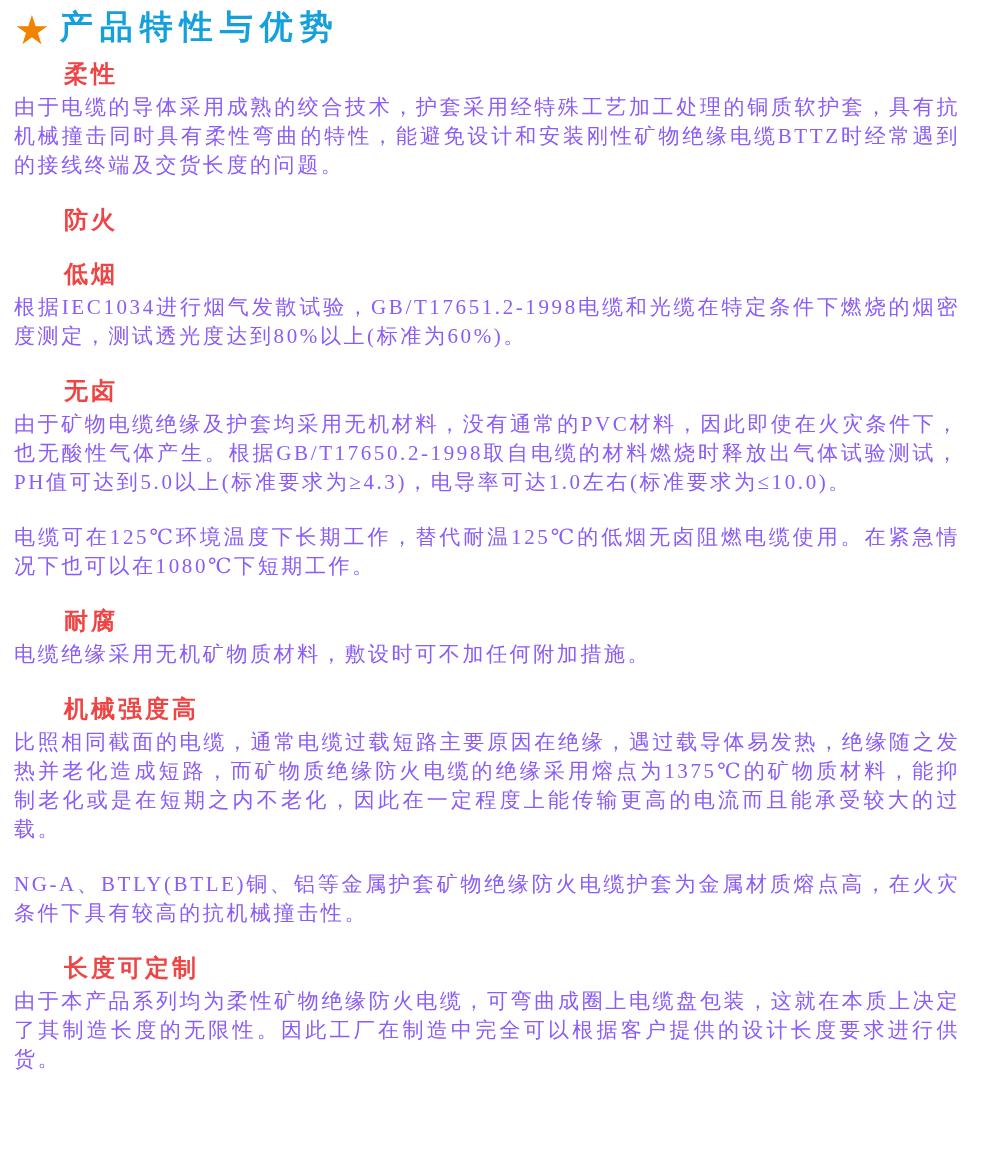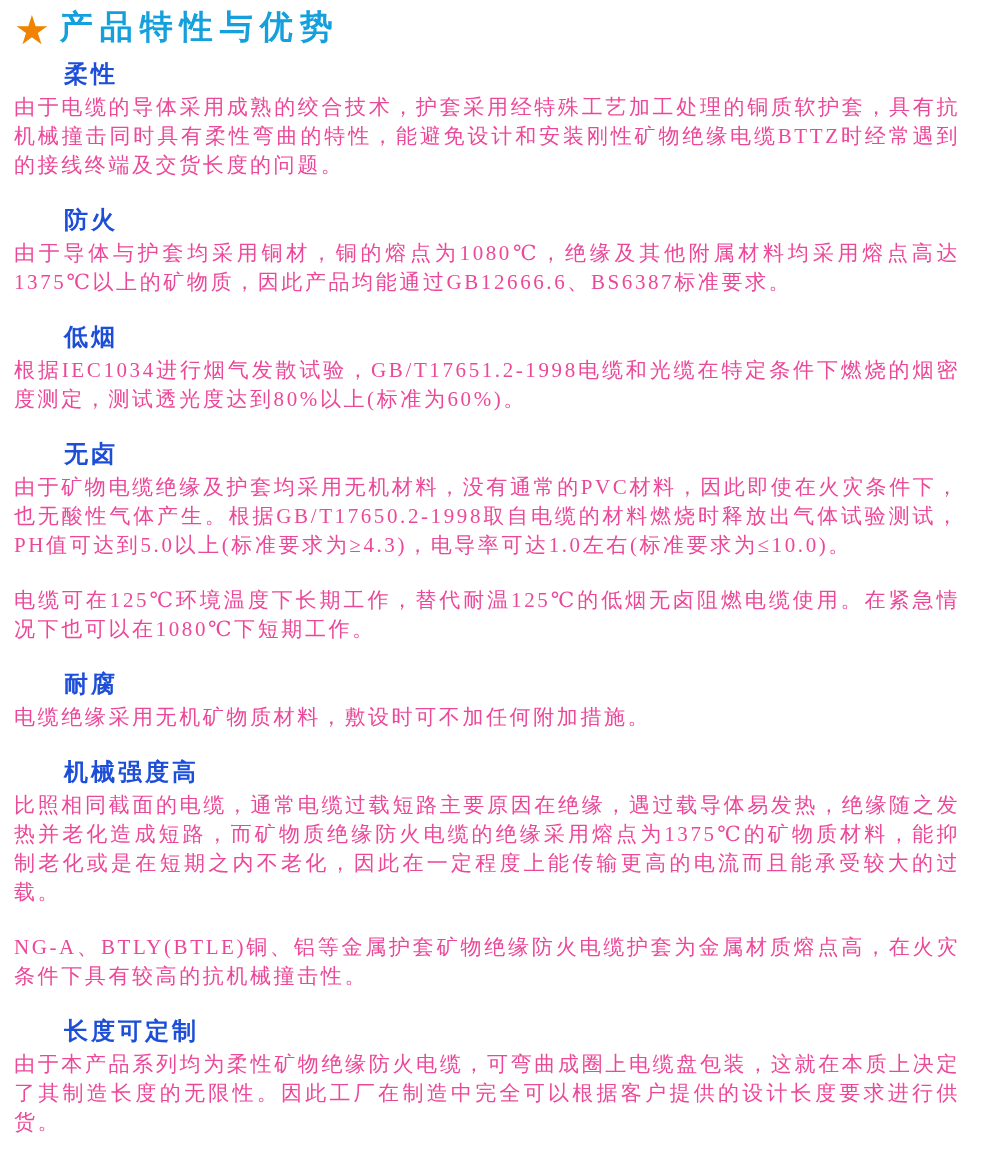--- a/index.html
+++ b/index.html
@@ -48,29 +48,29 @@
   }
   section.feature:first-of-type {
     margin-top: 8px;
   }
   .feature h2 {
     margin: 0 0 5px 50px;
     font-size: 24px;
     line-height: 28px;
     font-weight: 600;
     letter-spacing: 3px;
-    color: #1d4ed8;
+    color: #ef4444;
     font-family: "DejaVu Sans", "Liberation Sans", sans-serif;
   }
   .feature p {
     margin: 0;
     font-size: 21px;
     line-height: 29px;
     letter-spacing: 2.6px;
-    color: #ec4899;
+    color: #8b5cf6;
     text-align: justify;
     font-family: "Liberation Serif", "DejaVu Serif", serif;
   }
 </style>
 </head>
 <body>
 
 <div class="doc">
 
   <header class="title-row">
@@ -78,21 +78,20 @@
     <h1 class="title">产品特性与优势</h1>
   </header>
 
   <section class="feature">
     <h2>柔性</h2>
     <p>由于电缆的导体采用成熟的绞合技术，护套采用经特殊工艺加工处理的铜质软护套，具有抗机械撞击同时具有柔性弯曲的特性，能避免设计和安装刚性矿物绝缘电缆BTTZ时经常遇到的接线终端及交货长度的问题。</p>
   </section>
 
   <section class="feature">
     <h2>防火</h2>
-    <p>由于导体与护套均采用铜材，铜的熔点为1080℃，绝缘及其他附属材料均采用熔点高达1375℃以上的矿物质，因此产品均能通过GB12666.6、BS6387标准要求。</p>
   </section>
 
   <section class="feature">
     <h2>低烟</h2>
     <p>根据IEC1034进行烟气发散试验，GB/T17651.2-1998电缆和光缆在特定条件下燃烧的烟密度测定，测试透光度达到80%以上(标准为60%)。</p>
   </section>
 
   <section class="feature">
     <h2>无卤</h2>
     <p>由于矿物电缆绝缘及护套均采用无机材料，没有通常的PVC材料，因此即使在火灾条件下，也无酸性气体产生。根据GB/T17650.2-1998取自电缆的材料燃烧时释放出气体试验测试，PH值可达到5.0以上(标准要求为≥4.3)，电导率可达1.0左右(标准要求为≤10.0)。</p>

